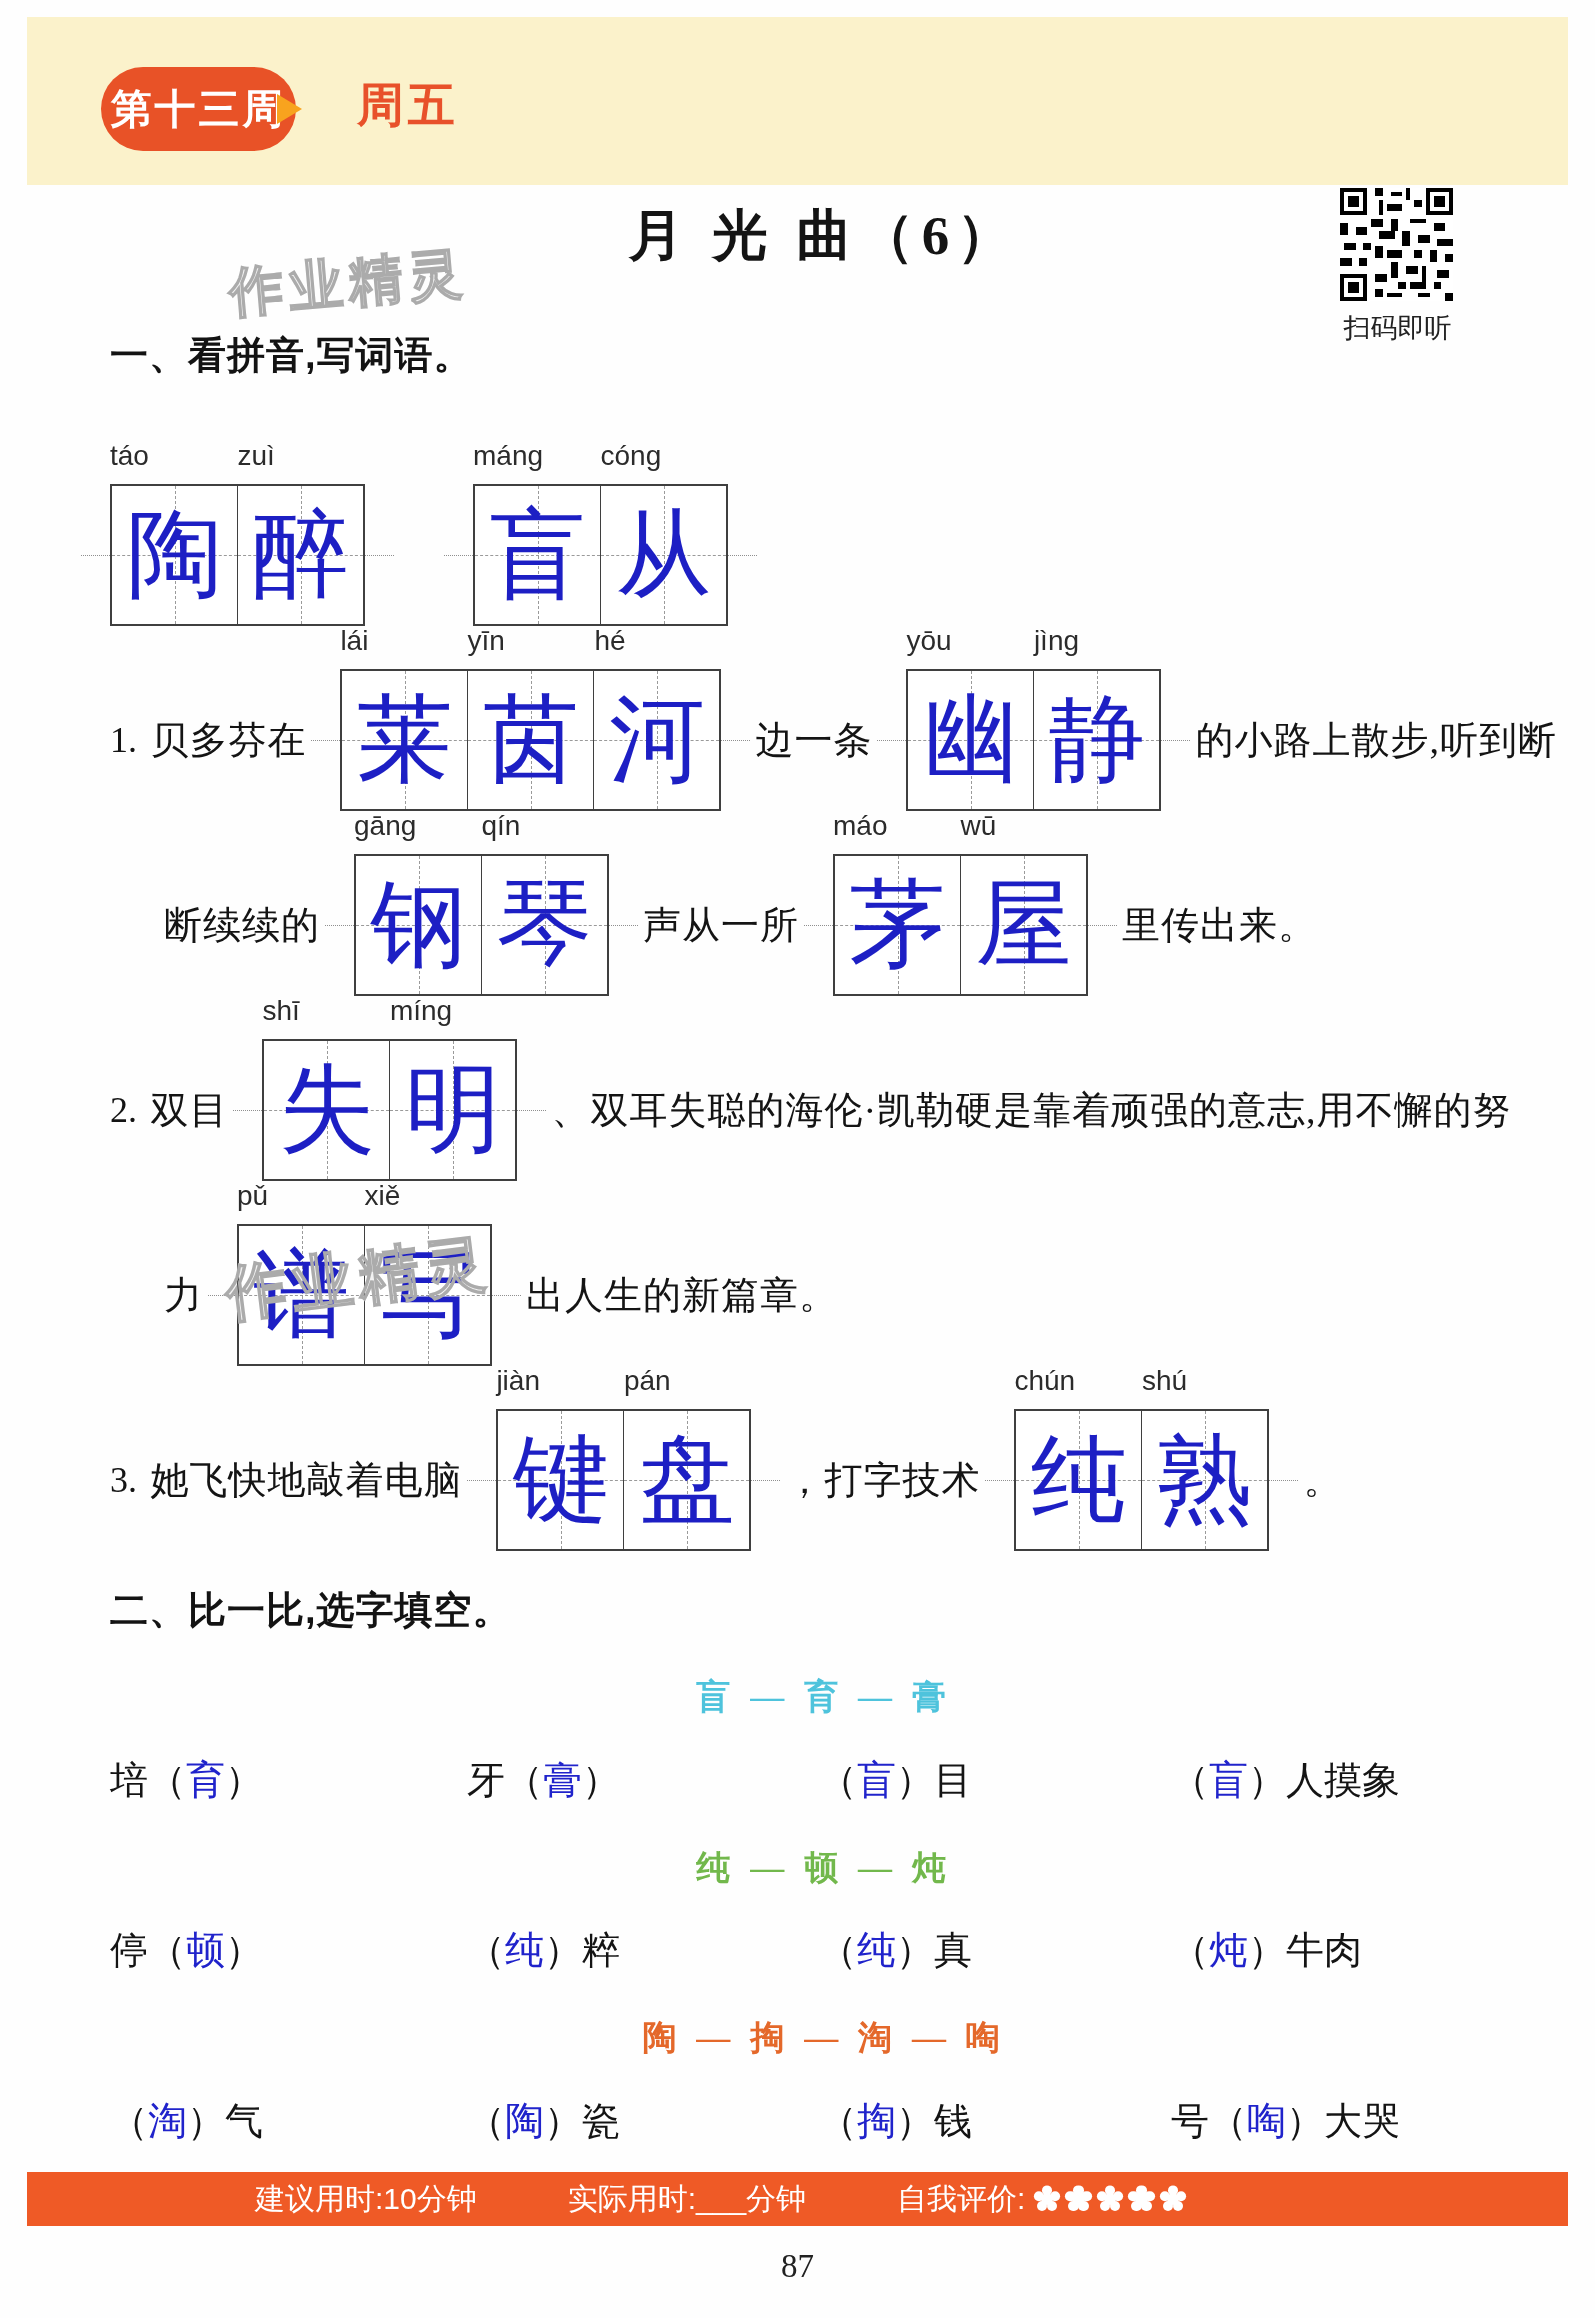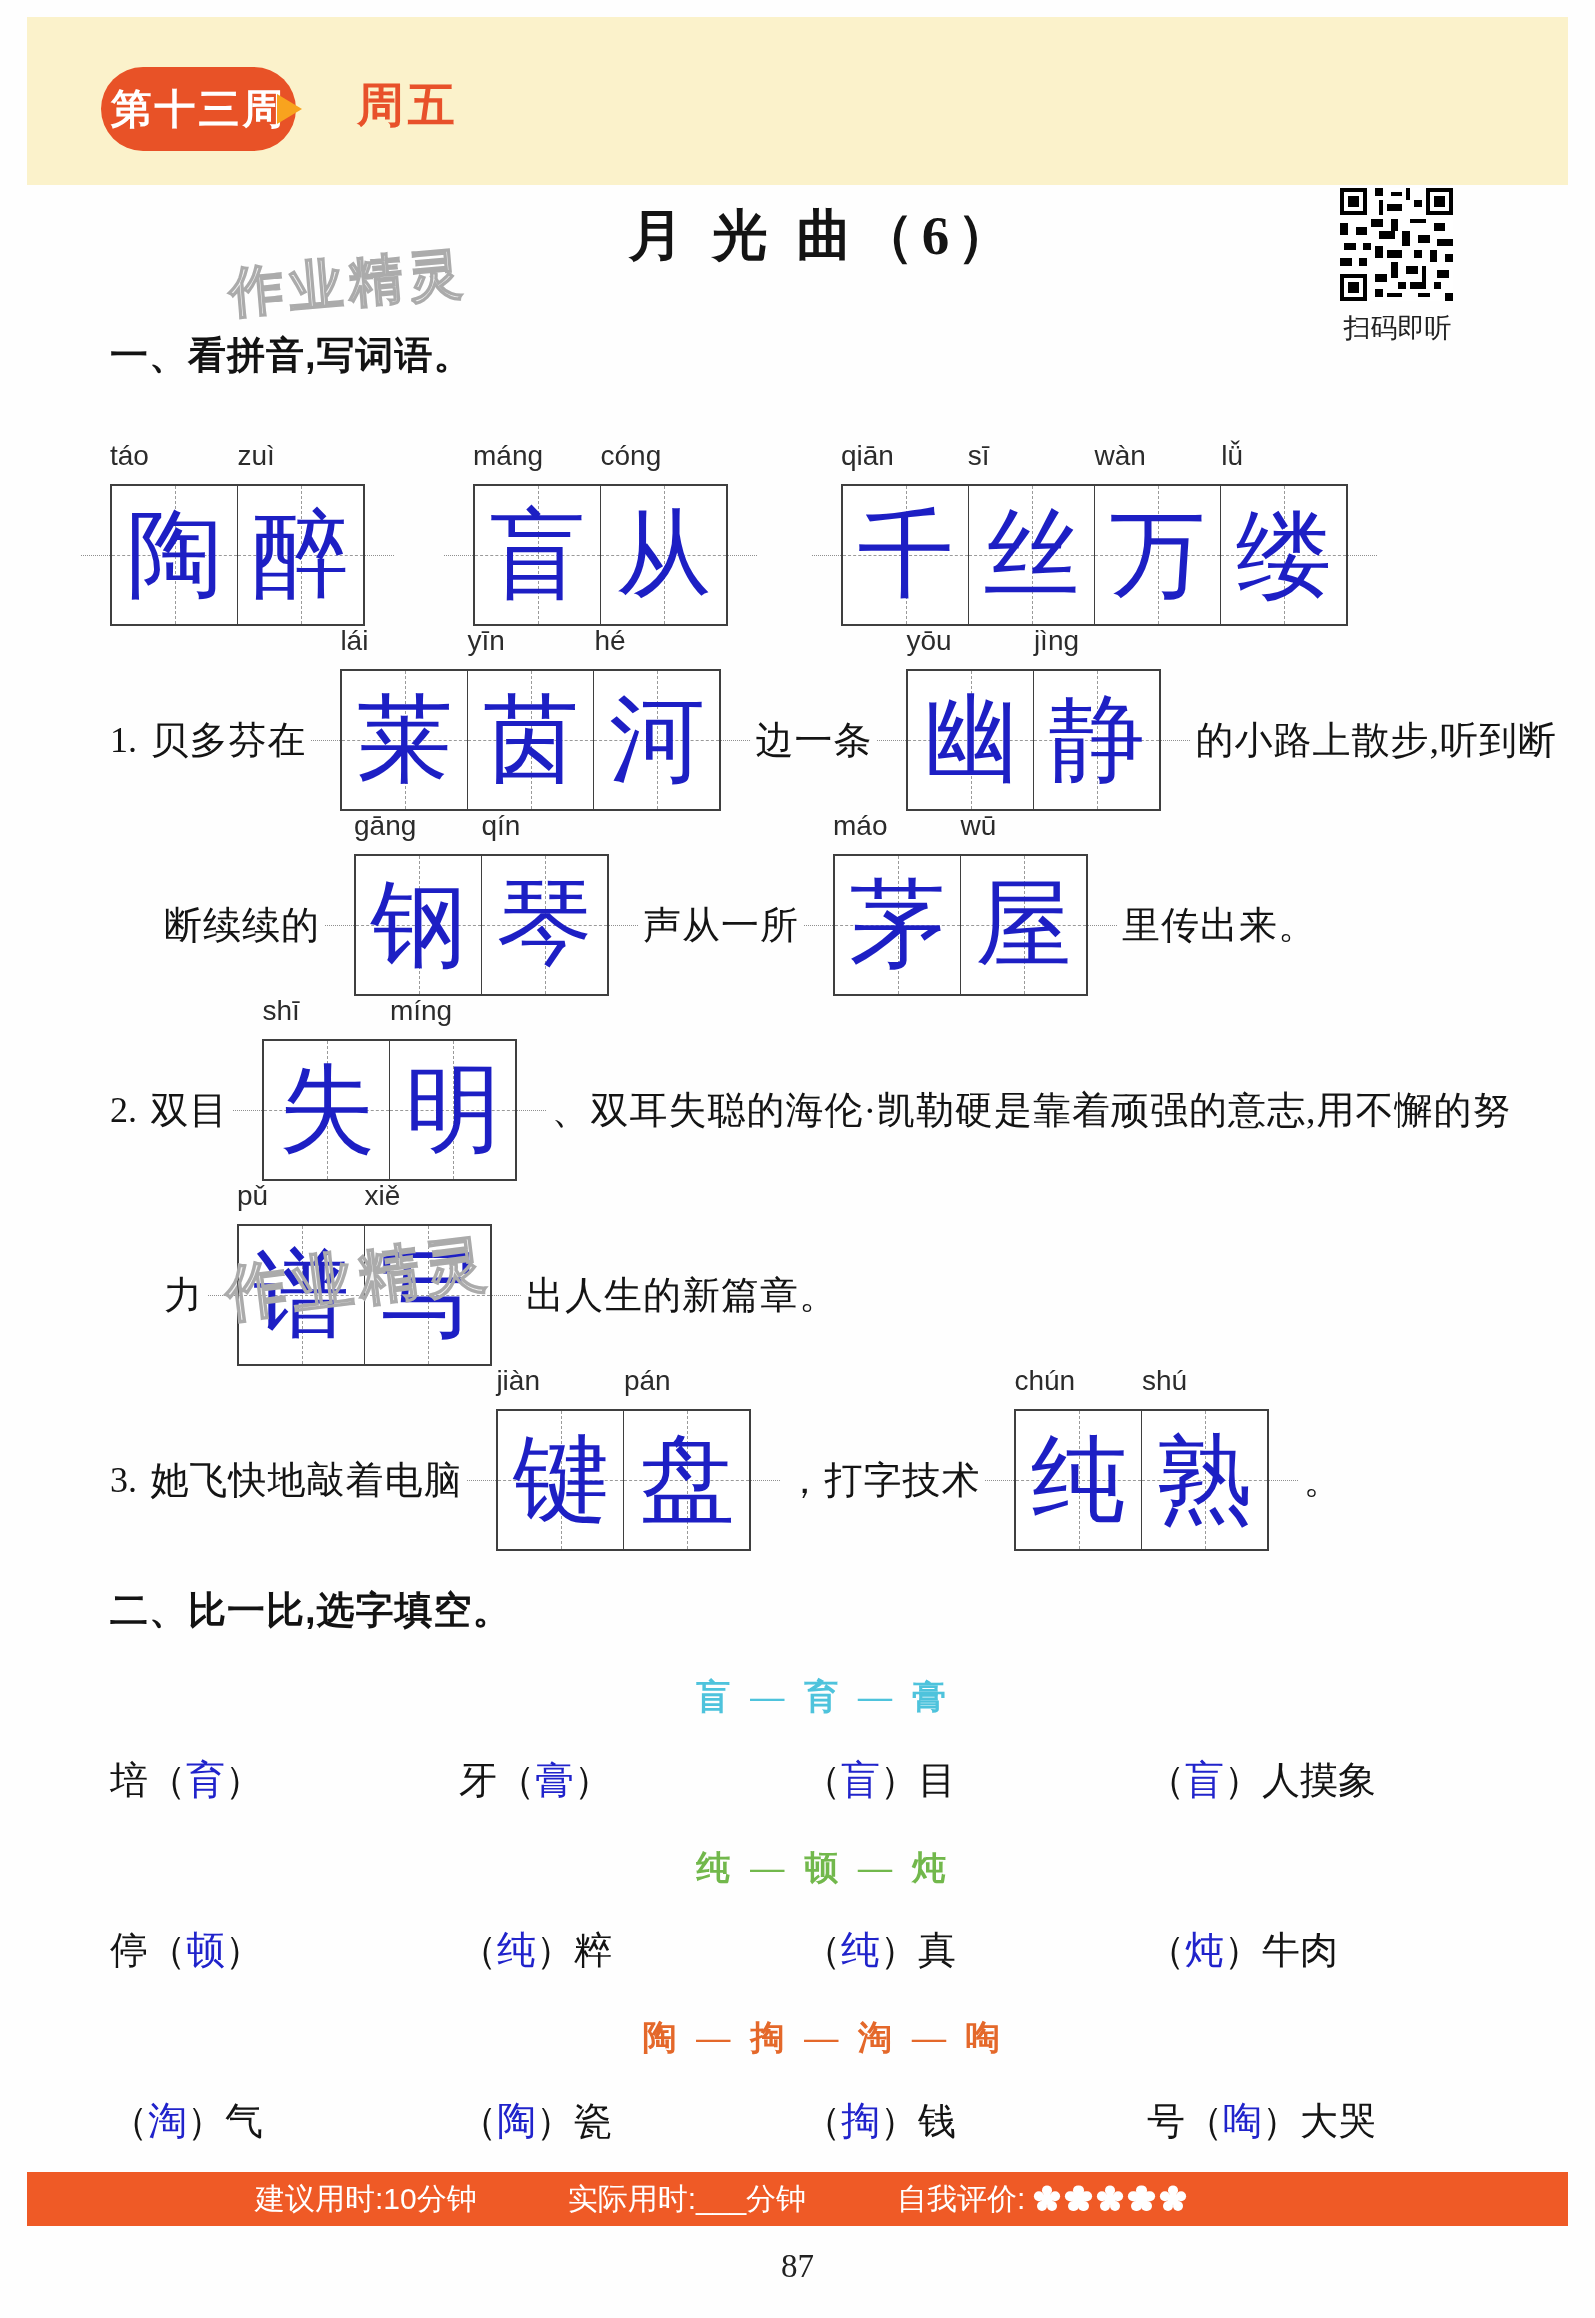--- a/index.html
+++ b/index.html
@@ -52,21 +52,21 @@
   .txt{font-size:38px;letter-spacing:1px;white-space:nowrap;}
   .num{font-size:36px;margin-right:13.4px;}
   .indent{padding-left:54px;}
   .ml{margin-left:34px;}
   .mr{margin-right:34px;}
   .g2{margin-left:108px;}
   .g3{margin-left:113px;}
   
   .opt-line{text-align:center;font-size:34px;font-weight:700;letter-spacing:5.7px;margin-top:38px;
             font-family:"Liberation Serif",serif;}
-  .fillrow{display:grid;grid-template-columns:349px 344px 344px auto;align-items:baseline;margin-top:32.5px;}
+  .fillrow{display:grid;grid-template-columns:349px 344px 344px auto;align-items:baseline;margin-top:32.5px;gap:8px;}
   .fill-item{font-size:38px;white-space:nowrap;}
   .fill-item .ans{color:#2023cb;font-size:39px;}
   
   .footer-bar{position:absolute;left:27px;right:27px;top:2172px;height:54px;background:#ef5a26;
       display:flex;align-items:center;padding-left:228px;box-sizing:border-box;
       font-family:"Liberation Sans",sans-serif;color:#fff;font-size:30px;}
   .footer-item{margin-right:91px;display:flex;align-items:center;}
   .flowers{display:flex;align-items:center;margin-left:5.7px;}
   .flower{position:relative;width:12.4px;height:12.4px;background:#fff;border-radius:50%;
       display:inline-block;margin:0 9.6px;
@@ -173,42 +173,20 @@
           </div>
           <div class="cells">
             <div class="cell">
               <span class="hanzi">盲</span>
             </div>
             <div class="cell">
               <span class="hanzi">从</span>
             </div>
           </div>
         </div>
-      <div class="wordbox g3">
-          <div class="pinyin">
-            <span>qiān</span>
-            <span>sī</span>
-            <span>wàn</span>
-            <span>lǚ</span>
-          </div>
-          <div class="cells">
-            <div class="cell">
-              <span class="hanzi">千</span>
-            </div>
-            <div class="cell">
-              <span class="hanzi">丝</span>
-            </div>
-            <div class="cell">
-              <span class="hanzi">万</span>
-            </div>
-            <div class="cell">
-              <span class="hanzi">缕</span>
-            </div>
-          </div>
-        </div>
     </div>
 
     <div class="srow gap">
       <span class="num">1.</span>
       <span class="txt mr">贝多芬在</span>
       <div class="wordbox">
           <div class="pinyin">
             <span>lái</span>
             <span>yīn</span>
             <span>hé</span>

